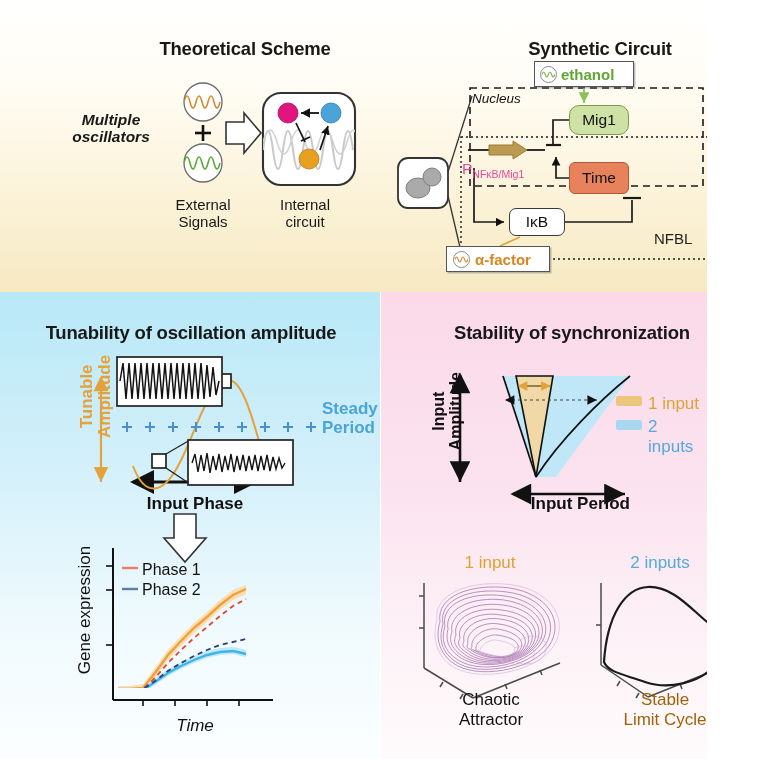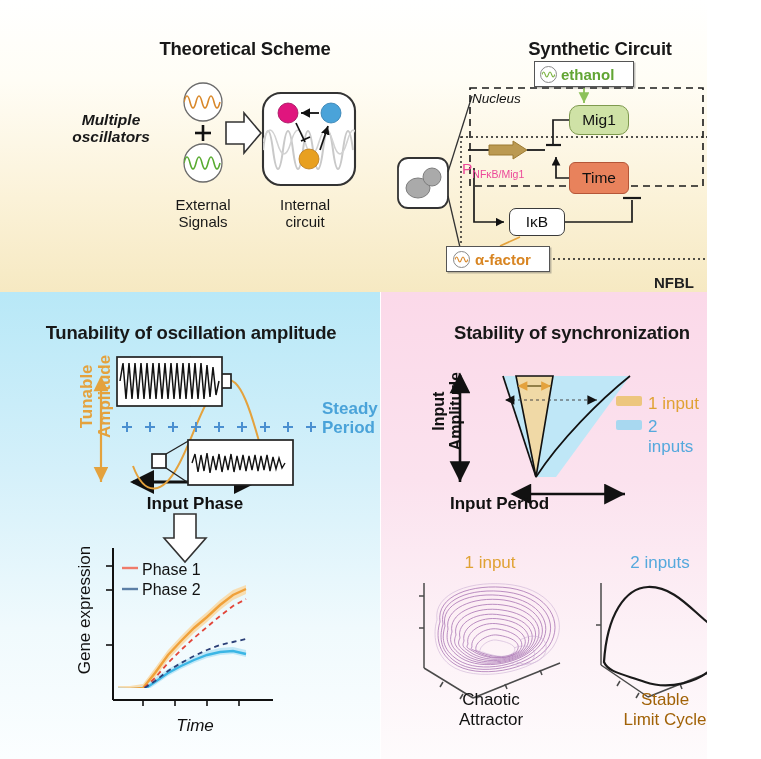--- a/index.html
+++ b/index.html
@@ -28,21 +28,21 @@
   
   .lbl{position:absolute;color:#181818;}
   .lbl-multi{font-style:italic;font-weight:bold;font-size:15.5px;line-height:1.12;text-align:center;}
   .lbl-plain{font-size:15px;line-height:1.12;text-align:center;}
 
   #l-multi{left:56px;top:111px;width:110px;}
   #l-external{left:148px;top:197px;width:110px;}
   #l-internal{left:250px;top:197px;width:110px;}
 
   #l-nucleus{left:472px;top:91px;font-size:13.5px;font-style:italic;color:#111;}
-  #l-nfbl{left:654px;top:230px;font-size:15px;font-weight:bold;color:#222;margin-top:44px;}
+  #l-nfbl{left:654px;top:230px;font-size:15px;font-weight:normal;color:#222;}
 
   .nodebox{position:absolute;display:flex;align-items:center;justify-content:center;
     font-size:15.5px;color:#111;border:1.6px solid #3a3a3a;box-sizing:border-box;}
   #n-mig1{left:569px;top:105px;width:60px;height:30px;background:#cfe2a6;border-radius:10px;border-color:#7f9a4f;}
   #n-rela{left:569px;top:162px;width:60px;height:32px;background:#e8825c;border-radius:6px;border-color:#b55638;}
   #n-ikb{left:509px;top:208px;width:56px;height:28px;background:#fff;border-radius:7px;border-color:#3a3a3a;}
 
   #n-ethanol{left:534px;top:61px;width:100px;height:26px;background:#fff;border:1.5px solid #555;
     display:flex;align-items:center;gap:3px;padding-left:4px;box-sizing:border-box;
     box-shadow:1.5px 1.5px 0 rgba(80,80,80,.35);}
@@ -66,21 +66,21 @@
   #l-geneexp{position:absolute;left:-10px;top:600px;width:190px;text-align:center;
     font-size:17px;color:#111;transform:rotate(-90deg);transform-origin:center center;}
   #l-time{position:absolute;left:110px;top:716px;width:170px;text-align:center;font-size:17px;color:#111;font-style:italic;}
   #lg-p1{position:absolute;left:142px;top:561px;font-size:16px;color:#111;}
   #lg-p2{position:absolute;left:142px;top:581px;font-size:16px;color:#111;}
 
   
   #l-inputamp{position:absolute;left:372px;top:394px;width:150px;text-align:center;
     font-size:16px;font-weight:bold;color:#111;line-height:1.08;
     transform:rotate(-90deg);transform-origin:center center;}
-  #l-inputperiod{position:absolute;left:450px;top:494px;width:180px;text-align:left;
+  #l-inputperiod{position:absolute;left:450px;top:494px;width:180px;text-align:right;
     font-size:17px;font-weight:bold;color:#111;}
   #lg1-in{position:absolute;left:648px;top:394px;font-size:17px;color:#e0a234;}
   #lg2-in{position:absolute;left:648px;top:417px;font-size:17px;color:#55a9dd;}
   #l-1input{position:absolute;left:430px;top:553px;width:120px;text-align:center;
     font-size:17px;color:#e0a234;}
   #l-2inputs{position:absolute;left:600px;top:553px;width:120px;text-align:center;
     font-size:17px;color:#55a9dd;}
   #l-chaotic{position:absolute;left:418px;top:690px;width:146px;text-align:center;
     font-size:17px;color:#111;line-height:1.16;}
   #l-stable{position:absolute;left:592px;top:690px;width:146px;text-align:center;

